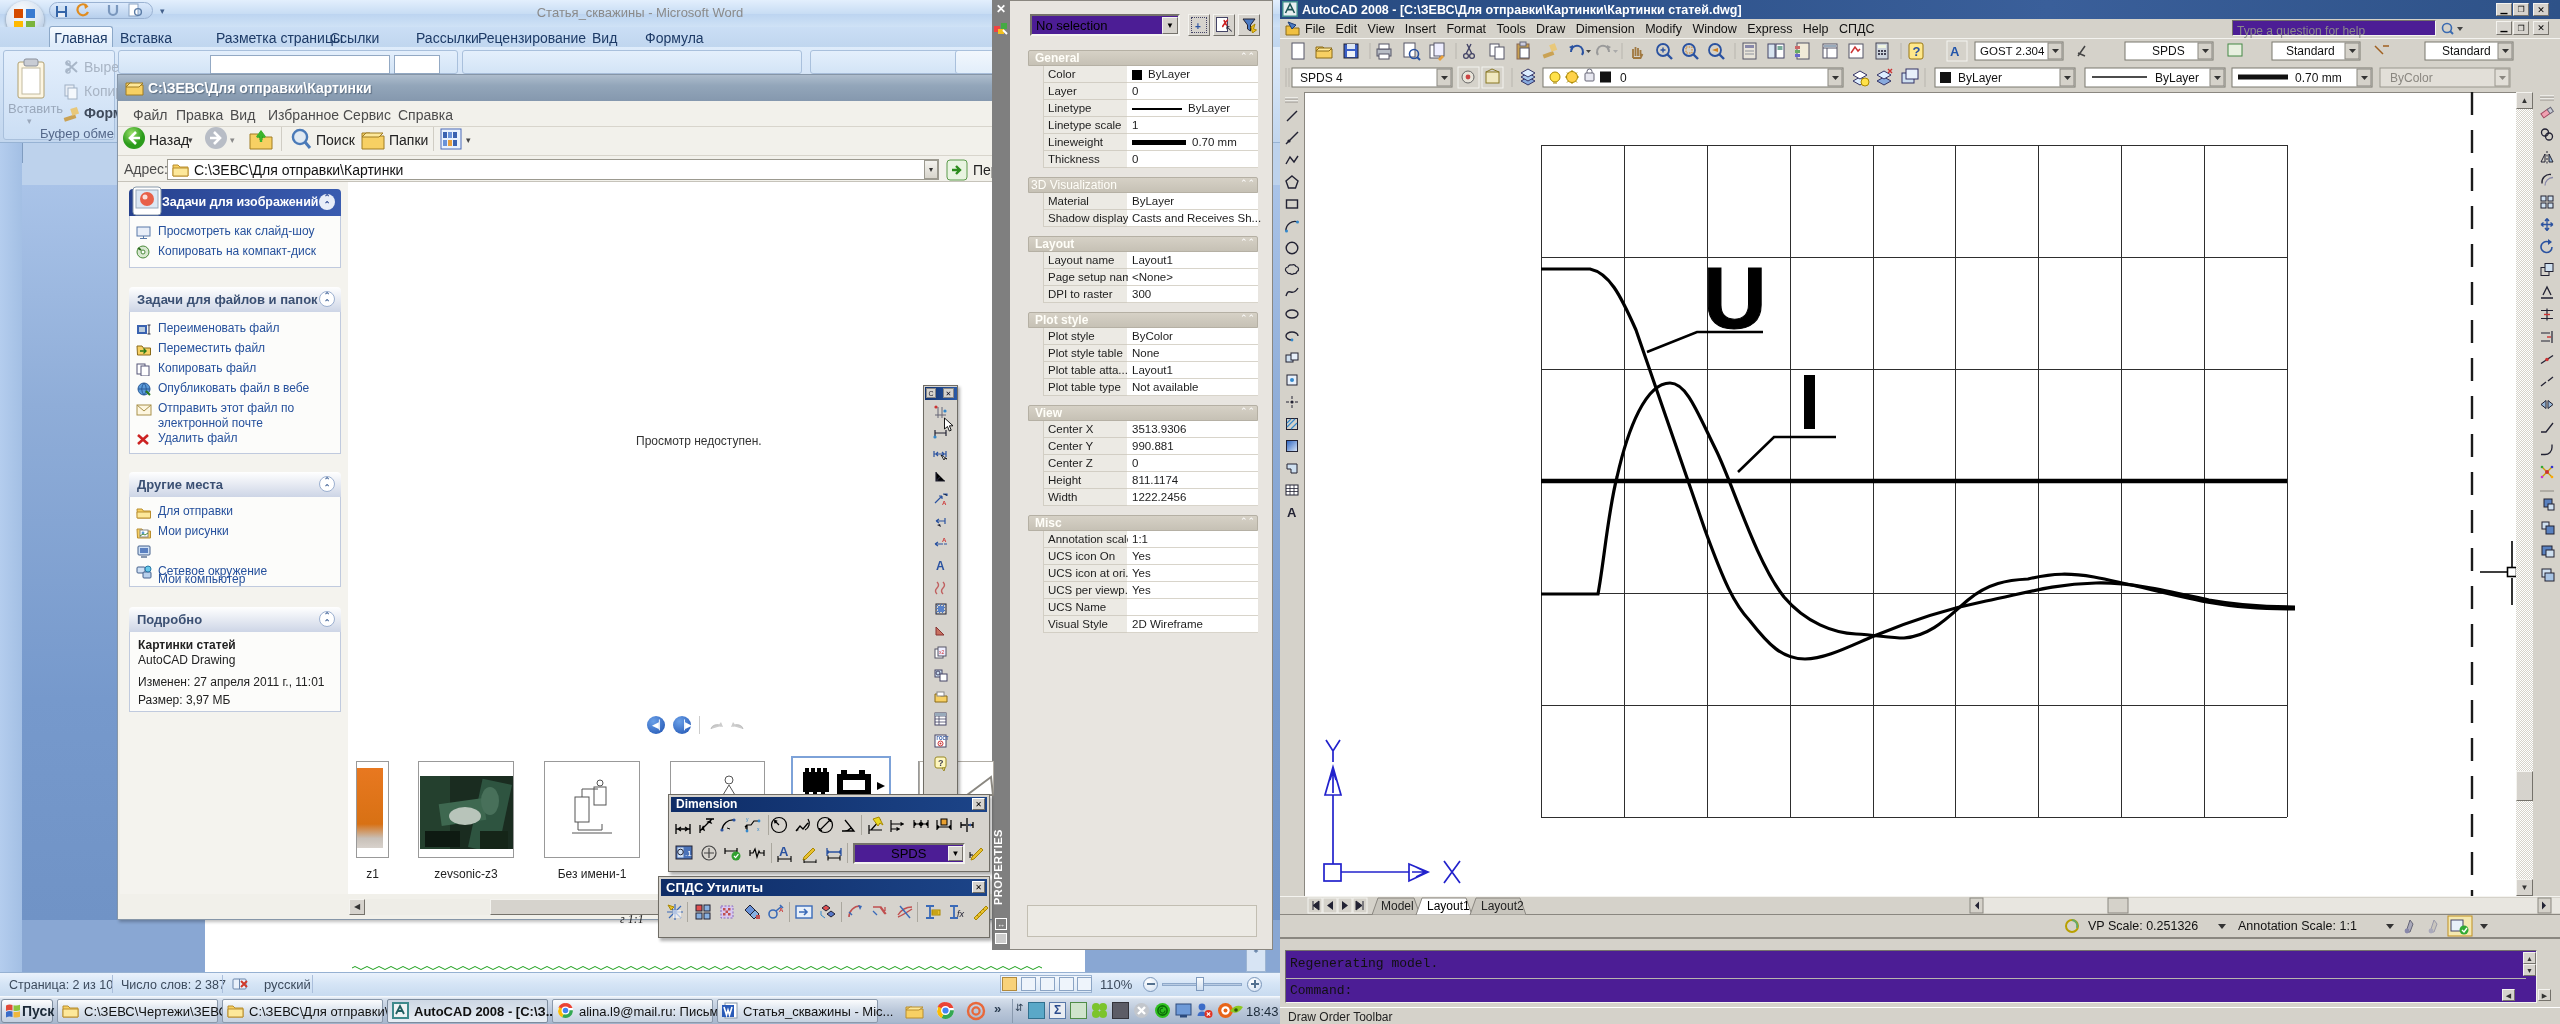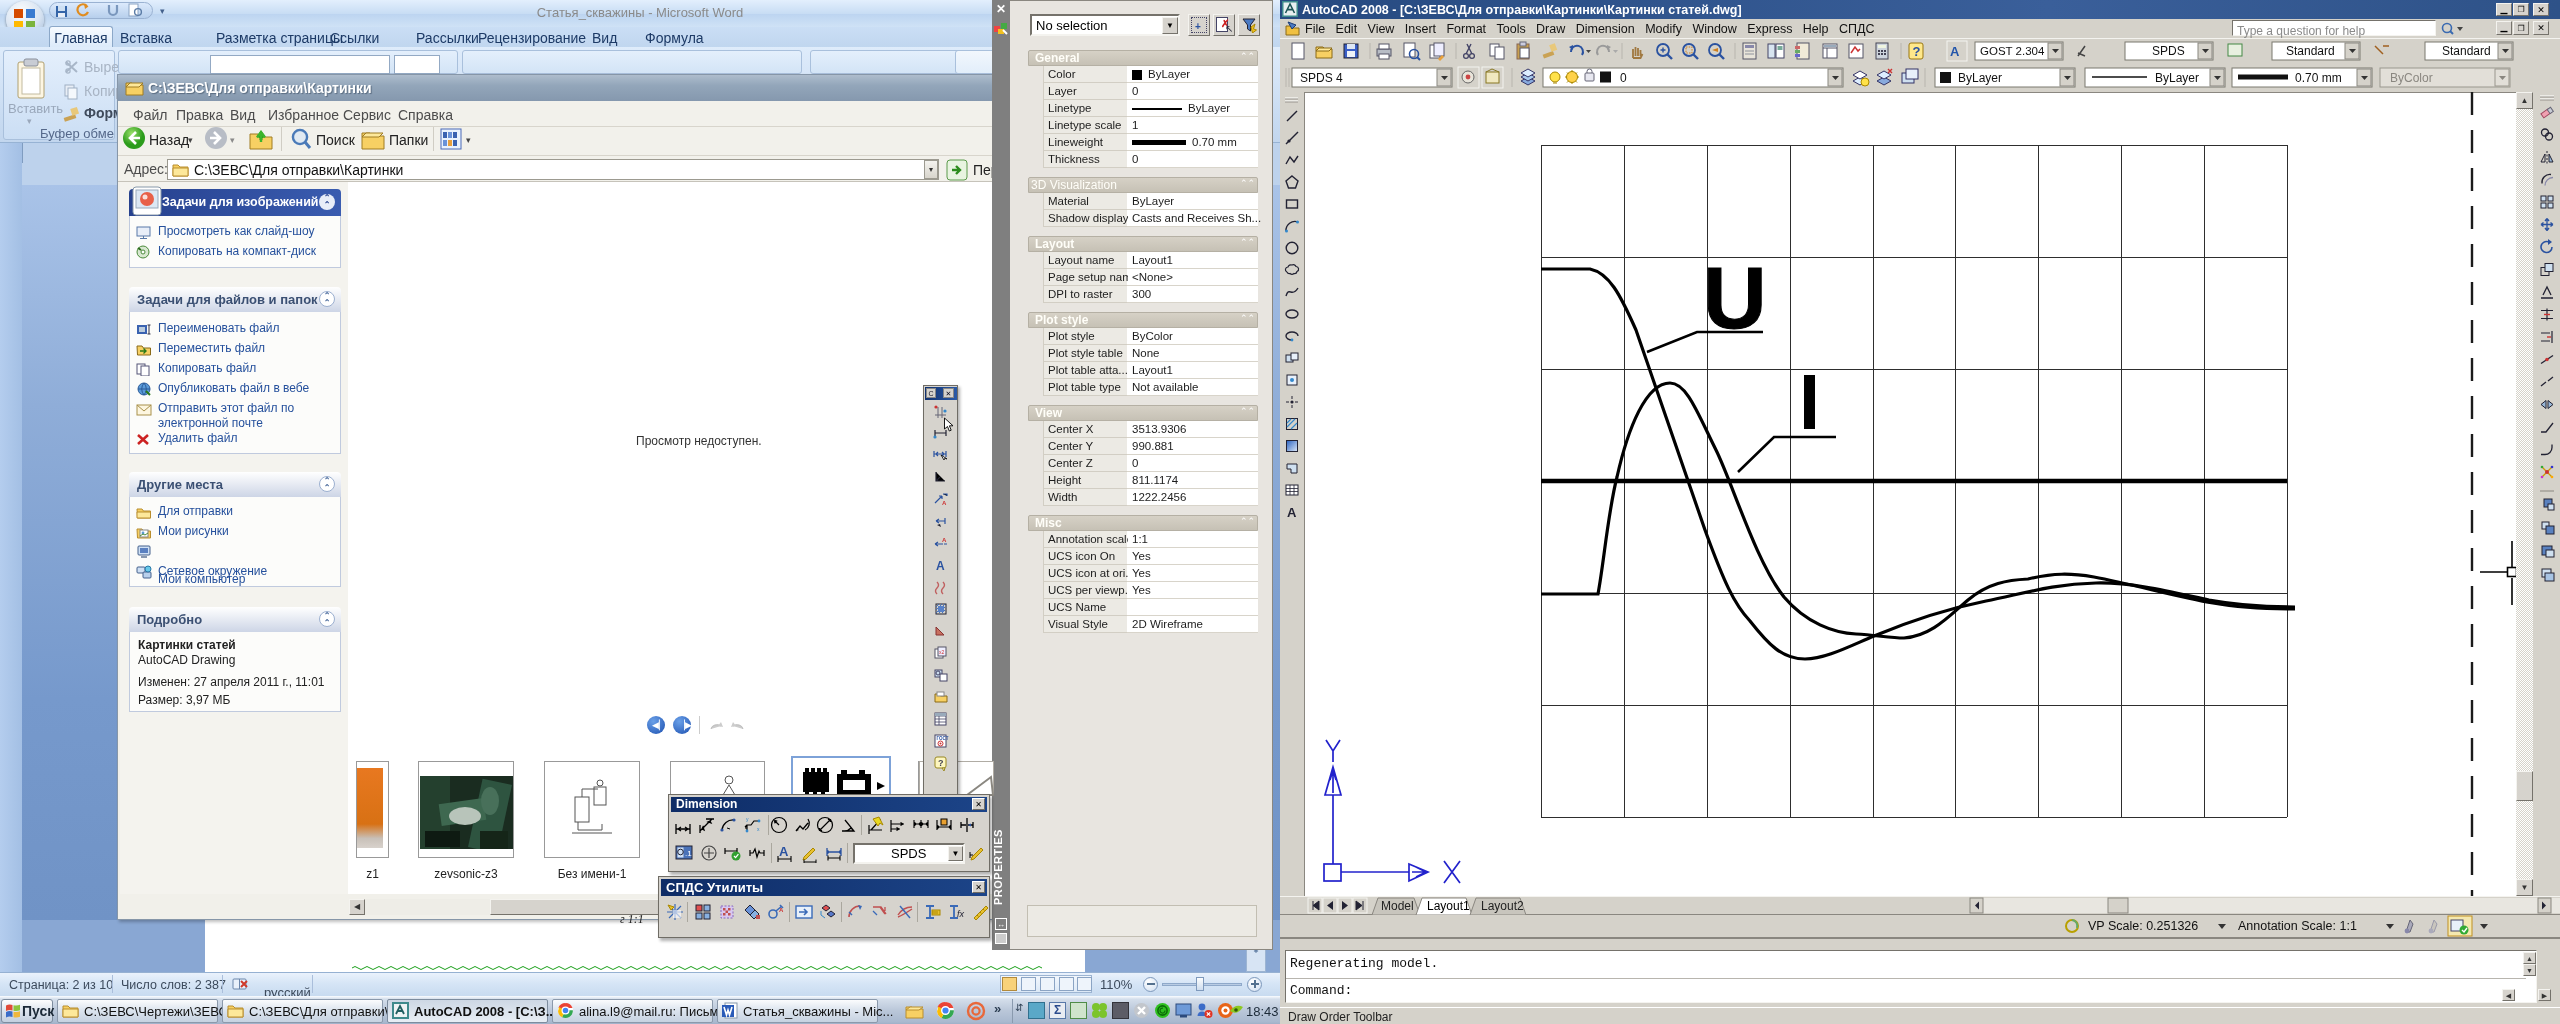--- a/index.html
+++ b/index.html
@@ -1,20 +1,20 @@
 <!DOCTYPE html>
 <html><head>
 <meta charset="utf-8">
 <style>
 * { margin:0; padding:0; box-sizing:border-box; font-family:"Liberation Sans",sans-serif; }
 html,body { width:2560px; height:1024px; overflow:hidden; background:#fff; }
 #root { position:absolute; left:0; top:0; width:2560px; height:1024px; }
 .abs { position:absolute; }
 .b3d { background:#d6d3cd; border:1px solid; border-color:#f4f3ef #75726b #75726b #f4f3ef; }
-.sunk { background:#ffffff; border:1px solid; border-color:#75726b #f4f3ef #f4f3ef #75726b; }
+.sunk { background:#4c1d95; border:1px solid; border-color:#75726b #f4f3ef #f4f3ef #75726b; }
 </style>
 </head>
 <body>
 <div id="root">
 
 <div class="abs" id="word" style="left:0;top:0;width:1280px;height:996px;background:#89a7d3;">
 
   <div class="abs" style="left:0;top:0;width:1280px;height:27px;background:linear-gradient(180deg,#e3effd 0%,#c8ddf4 50%,#bcd4f0 51%,#cfe2f6 100%);"></div>
 
   <div class="abs" style="left:6px;top:1px;width:38px;height:37px;border-radius:50%;background:radial-gradient(circle at 40% 30%,#fdfdfd,#d8e4f2 55%,#9fb8d8);box-shadow:0 1px 3px rgba(0,0,0,.4);"></div>
@@ -114,21 +114,21 @@
   <div class="abs" style="left:0;top:972px;width:1280px;height:24px;background:linear-gradient(180deg,#eaf2fc,#d6e5f6 45%,#c8dbf0);border-top:1px solid #96b1d2;"></div>
   <div class="abs" style="left:9px;top:978px;font-size:12.5px;color:#3c4a5c;">Страница: 2 из 10</div>
   <div class="abs" style="left:112px;top:975px;width:1px;height:18px;background:#aabedb;"></div>
   <div class="abs" style="left:121px;top:978px;font-size:12.5px;color:#3c4a5c;">Число слов: 2 387</div>
   <div class="abs" style="left:222px;top:975px;width:1px;height:18px;background:#aabedb;"></div>
   <div class="abs" style="left:232px;top:976px;width:18px;height:16px;"><svg width="18" height="16">
           <rect x="1" y="3" width="13" height="10" rx="1" fill="#e8f0fa" stroke="#6b86ab"></rect>
           <path d="M7.5 3 L7.5 13" stroke="#6b86ab"></path>
           <path d="M9 5 L15 11 M15 5 L9 11" stroke="#d03a2a" stroke-width="2"></path>
         </svg></div>
-  <div class="abs" style="left:264px;top:977px;font-size:13px;color:#3c4a5c;margin-top:8px;">русский</div>
+  <div class="abs" style="left:264px;top:977px;font-size:13px;color:#3c4a5c;">русский</div>
   <div class="abs" style="left:312px;top:975px;width:1px;height:18px;background:#aabedb;"></div>
 
   <div class="abs" style="left:1000px;top:975px;width:92px;height:18px;background:linear-gradient(180deg,#f2f7fd,#dce9f7);border:1px solid #9cb4d2;"></div>
   <div class="abs" style="left:1002px;top:977px;width:15px;height:14px;background:#f8d27a;border:1px solid #b28a3c;"></div>
   <div class="abs" style="left:1021px;top:977px;width:15px;height:14px;border:1px solid #8ba4c4;background:#eef4fb;"></div>
   <div class="abs" style="left:1040px;top:977px;width:15px;height:14px;border:1px solid #8ba4c4;background:#eef4fb;"></div>
   <div class="abs" style="left:1059px;top:977px;width:15px;height:14px;border:1px solid #8ba4c4;background:#eef4fb;"></div>
   <div class="abs" style="left:1077px;top:977px;width:15px;height:14px;border:1px solid #8ba4c4;background:#eef4fb;"></div>
   <div class="abs" style="left:1100px;top:977px;font-size:13px;color:#3c4a5c;">110%</div>
   <div class="abs" style="left:1143px;top:977px;width:15px;height:15px;border-radius:50%;border:1px solid #7e99bc;background:radial-gradient(circle at 35% 30%,#fff,#cfdef0);"></div>

